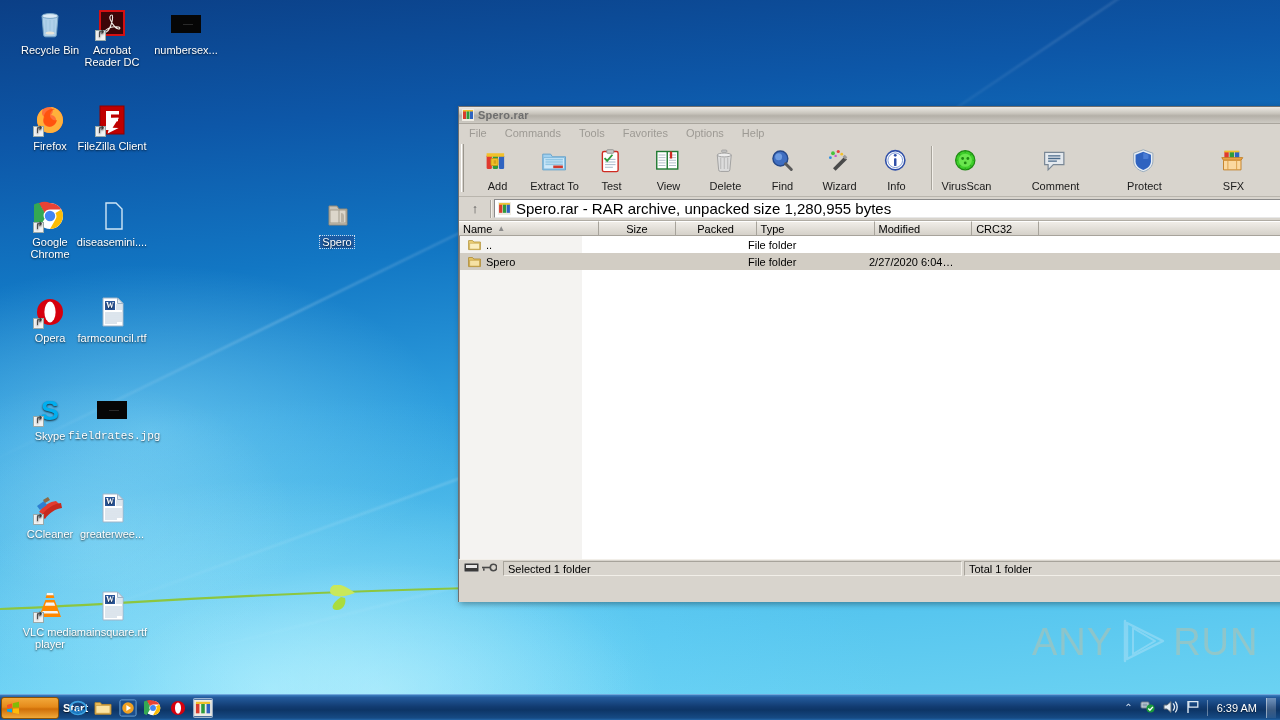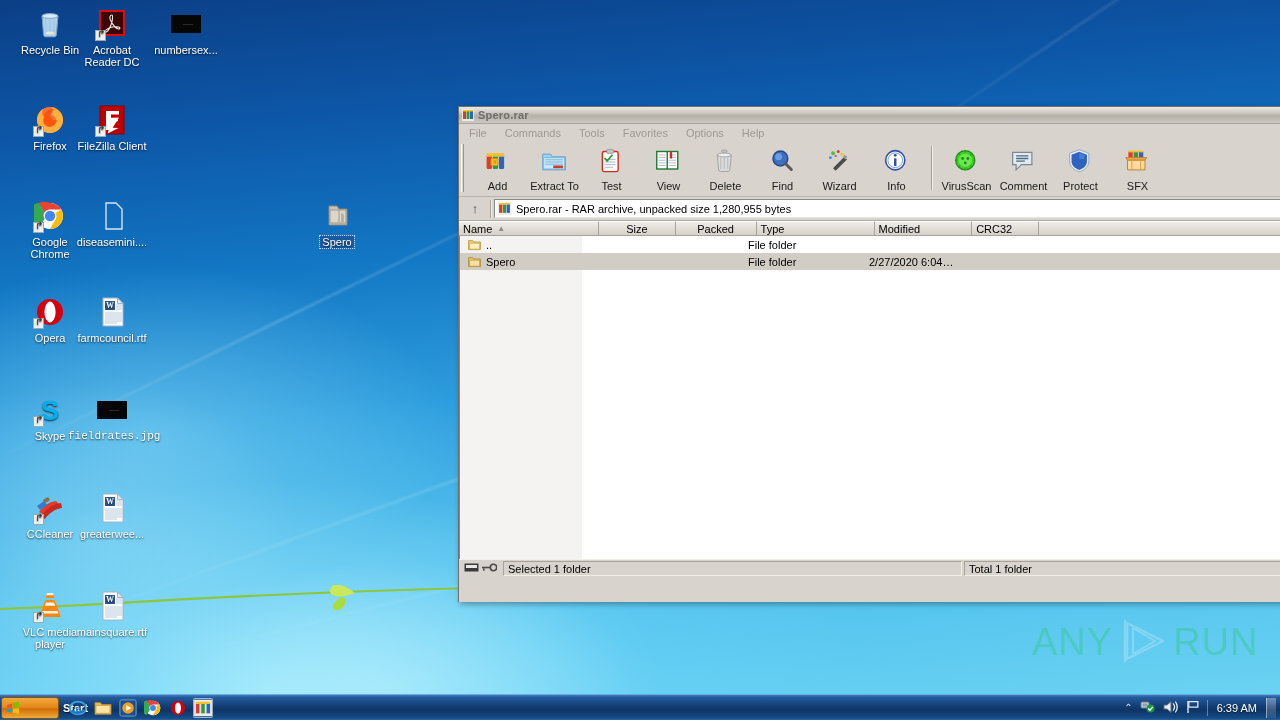--- a/index.html
+++ b/index.html
@@ -75,21 +75,21 @@
             background:linear-gradient(180deg,#a7a39b,#a7a39b); box-shadow:1px 0 0 #f2efe9; }
 
   .addrbar { height:24px; background:#d8d4cd; display:flex; align-items:center;
              padding:0 2px; border-bottom:1px solid #b0aca4; }
   .upbtn { width:28px; height:20px; display:flex; align-items:center; justify-content:center;
            font-size:13px; color:#4a4a4a; }
   .addr-sep { width:1px; height:18px; background:#a7a39b; box-shadow:1px 0 0 #f2efe9; margin:0 3px 0 1px; }
   .addrfield { flex:1; height:19px; background:#fff; border:1px solid #8a8a8a;
                border-right-color:#e8e8e8; border-bottom-color:#e8e8e8;
                display:flex; align-items:center; padding-left:3px; gap:5px; }
-  .addrfield .atext { font-size:11px; color:#000; }
+  .addrfield .atext { font-size:15px; color:#000; }
 
   .listhead { height:15px; display:flex; background:#d8d4cd; }
   .lh { height:15px; background:linear-gradient(180deg,#f0ede8,#d5d1c9);
         border-right:1px solid #a7a39b; border-bottom:1px solid #a7a39b;
         border-top:1px solid #fff;
         font-size:11px; color:#000; display:flex; align-items:center;
         padding:0 4px; cursor:default; }
   .lh.r { justify-content:center; }
   .lh .sortarrow { margin-left:5px; font-size:8px; color:#8b8b8b; }
 
@@ -106,21 +106,21 @@
                border-top:1px solid #f2efe9; padding:0 2px; gap:2px; }
   .sb-icons { width:40px; height:15px; display:flex; align-items:center; gap:3px; padding-left:3px; }
   .sb-panel { height:15px; border:1px solid #a7a39b; border-right-color:#f2efe9; border-bottom-color:#f2efe9;
               display:flex; align-items:center; padding-left:4px; font-size:11px; color:#000; }
   .sb-left { flex:1; }
   .sb-right { width:322px; }
 
   
   #watermark { position:absolute; left:1032px; top:620px; width:212px; height:44px;
                display:flex; align-items:center; gap:6px; opacity:.30; pointer-events:none; }
-  #watermark .wtext { font-size:38px; font-weight:400; color:#22c55e; letter-spacing:1px;
+  #watermark .wtext { font-size:38px; font-weight:400; color:#fdba74; letter-spacing:1px;
                       font-family:"Liberation Sans", sans-serif; line-height:40px; }
 
   
   #taskbar { position:absolute; left:0; top:694px; width:1280px; height:26px;
     background:linear-gradient(180deg,#2f6fb5 0%,#1d4f8f 8%,#123b72 45%,#0e3representative 0%,#0d3566 55%,#14467f 92%,#1d5a9c 100%);
     background:linear-gradient(180deg,#3b7ec1 0%,#235a9b 10%,#123c72 46%,#0d3566 60%,#164a84 92%,#2466a8 100%);
     border-top:1px solid #6fa8dc;
     display:flex; align-items:center; }
   #taskbar .startbtn { width:58px; height:22px; margin-left:1px;
     background:linear-gradient(180deg,#f2a93b 0%,#e58a1a 45%,#cf6f08 55%,#f0a93a 100%);
@@ -423,21 +423,21 @@
               <circle cx="14" cy="14" r="11" fill="#fff" stroke="#2f4fa8" stroke-width="1.8"></circle>
               <circle cx="14" cy="14" r="8.4" fill="none" stroke="#6f8fd0" stroke-width="1"></circle>
               <circle cx="14" cy="8.4" r="1.6" fill="#2f4fa8"></circle>
               <rect x="12.6" y="11.6" width="2.8" height="9" rx="1" fill="#2f4fa8"></rect>
             </svg>
           </div>
           <div class="tl">Info</div>
         </div>
       </div>
     <div class="tb-sep"></div>
-    <div id="tb-group-b" style="display:flex;">
+    <div id="tb-group-b" style="display:flex;gap:32px;">
         <div class="tbtn">
           <div class="ic">
             <svg width="28" height="28" viewBox="0 0 32 32">
               <circle cx="14" cy="14" r="11" fill="#3ecf2a" stroke="#1e8a12" stroke-width="1.4"></circle>
               <circle cx="14" cy="14" r="7.5" fill="#7df05e" opacity=".7"></circle>
               <circle cx="11" cy="12" r="1.6" fill="#1e8a12"></circle>
               <circle cx="17" cy="12" r="1.6" fill="#1e8a12"></circle>
               <circle cx="14" cy="17" r="1.6" fill="#1e8a12"></circle>
               <g stroke="#2aa81c" stroke-width="1.4">
                 <path d="M14 3 v2.5 M14 22.5 v2.5 M3 14 h2.5 M22.5 14 h2.5 M6.5 6.5 l1.8 1.8 M19.7 19.7 l1.8 1.8 M21.5 6.5 l-1.8 1.8 M8.3 19.7 l-1.8 1.8"></path>

